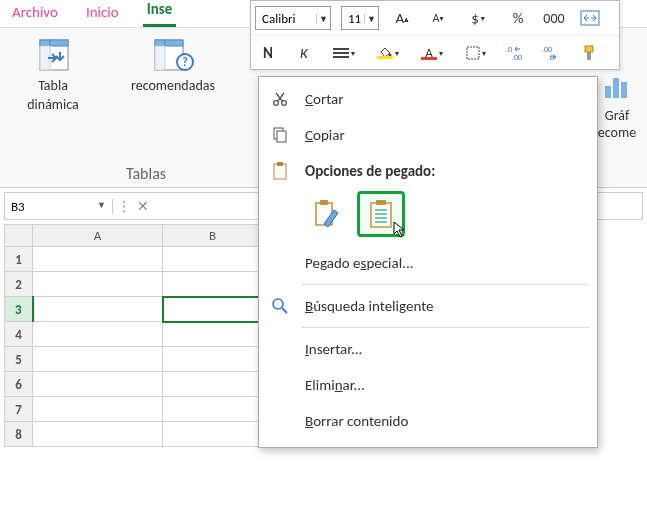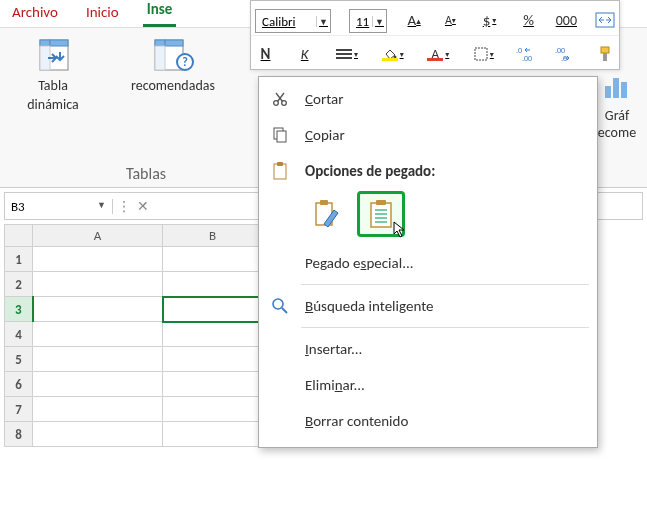--- a/index.html
+++ b/index.html
@@ -1,37 +1,37 @@
 <!DOCTYPE html>
 <html><head>
 <meta charset="utf-8">
 <style>
   * { box-sizing: border-box; margin: 0; padding: 0; }
   body { font-family: "Segoe UI", Calibri, sans-serif; font-size: 13px; background: #fff; overflow: hidden; width: 647px; height: 514px; position: relative; }
 
   
   .tabs { display: flex; align-items: flex-end; height: 28px; padding-left: 8px; gap: 20px; border-bottom: 1px solid #ddd;}
-  .tab { font-size: 15px; color: #b91c1c; padding: 4px 4px 6px 4px; cursor: pointer;}
+  .tab { font-size: 15px; color: #ec4899; padding: 4px 4px 6px 4px; cursor: pointer;}
   .tab.active { color: #1a7f37; border-bottom: 3px solid #1a7f37; font-weight: 600;}
 
   
   .ribbon { display: flex; background: #f8f8f8; border-bottom: 1px solid #ccc; padding: 6px 2px 0 2px; height: 160px;}
   .group { display: flex; flex-direction: column; align-items: center; padding: 0 6px;}
   .group-items { display: flex; gap: 10px; align-items: flex-start;}
   .group-label { font-size: 16px; color: #666; margin-top: auto; margin-bottom: 4px;}
   .big-btn { display: flex; flex-direction: column; align-items: center; gap: 2px; padding: 2px 4px; cursor: pointer; text-align: center; font-size: 14px; color: #333; line-height: 1.2; width: 90px;}
   .big-btn .icon-box { width: 44px; height: 40px; display: flex; align-items: center; justify-content: center;}
   .big-btn.partial { width: 36px; overflow: hidden;}
   .rbn-right-partial { position: absolute; right: 0; top: 68px; width: 60px; text-align: center;}
   .rbn-right-partial .icon-box { height: 40px;}
   .rbn-right-partial .lbl { font-size: 14px; color: #333; line-height: 1.2;}
 
   
   .mini-toolbar { position: absolute; top: 0; left: 250px; background: #fff; border: 1px solid #bbb; box-shadow: 1px 1px 4px rgba(0,0,0,.12); width: 370px;}
-  .mini-row { display: flex; align-items: flex-end; height: 34px; gap: 18px; padding: 2px 4px; text-decoration: underline;}
+  .mini-row { display: flex; align-items: center; height: 34px; gap: 10px; padding: 2px 4px;}
   .mini-row + .mini-row { border-top: 1px solid #eee;}
   .combo { display: flex; align-items: center; border: 1px solid #999; height: 24px; background: #fff;}
   .combo .val { padding: 0 6px; font-size: 13px; min-width: 0;}
   .combo .dd { width: 14px; text-align: center; font-size: 9px; color: #333; border-left: 1px solid #ccc;}
   .font-combo .val { width: 60px;}
   .size-combo .val { width: 22px;}
   .mbtn { width: 26px; height: 26px; display: inline-flex; align-items: center; justify-content: center; font-size: 15px; color: #333; border-radius: 2px; cursor: pointer;}
   .mbtn .dd { font-size: 8px; margin-left: 2px;}
   .mbtn.wide { width: 34px;}
   .bold { font-weight: bold;}

